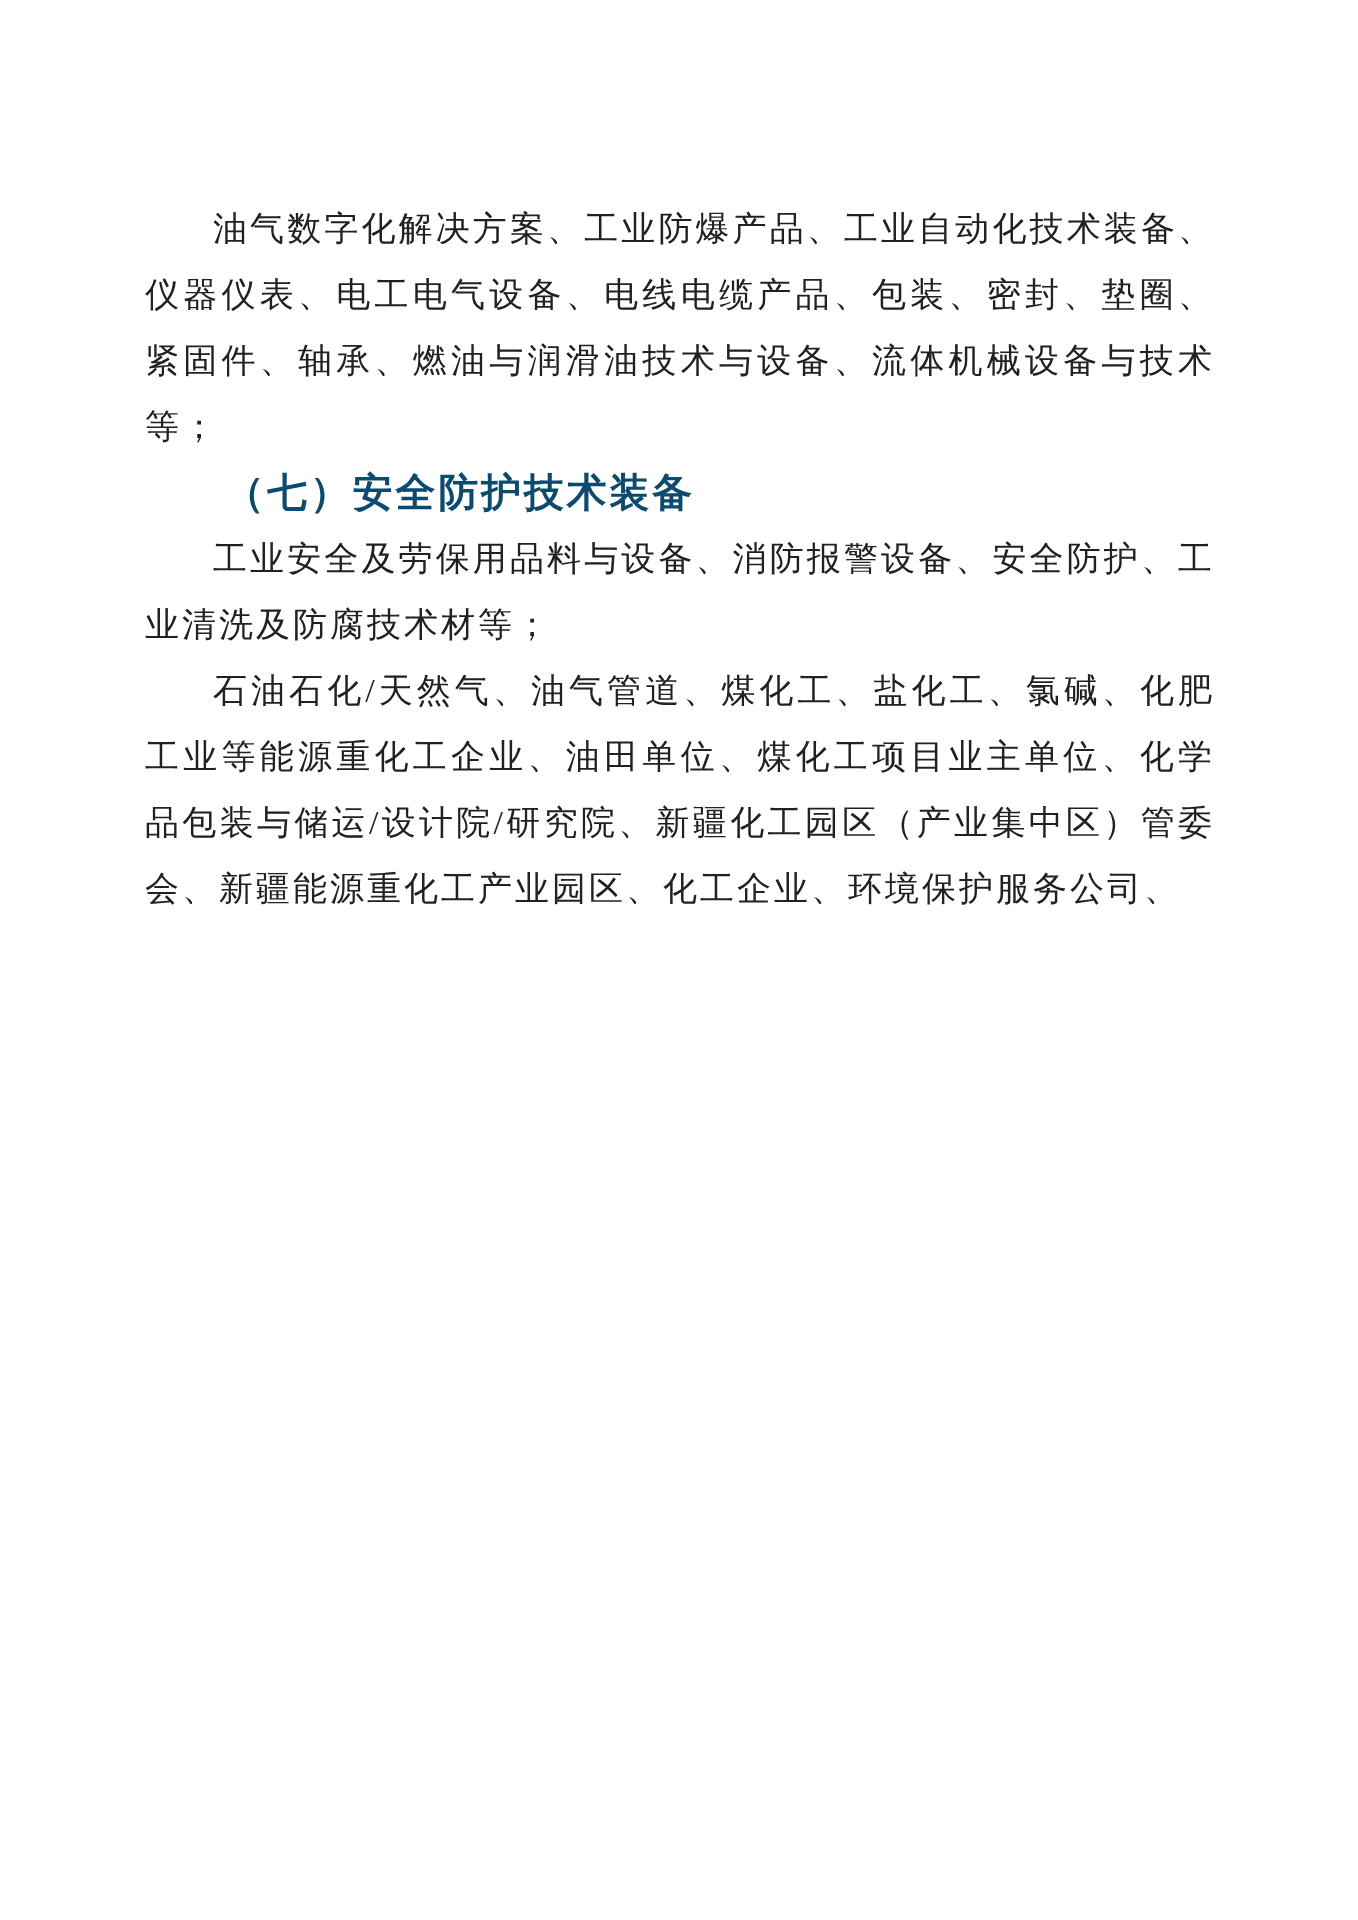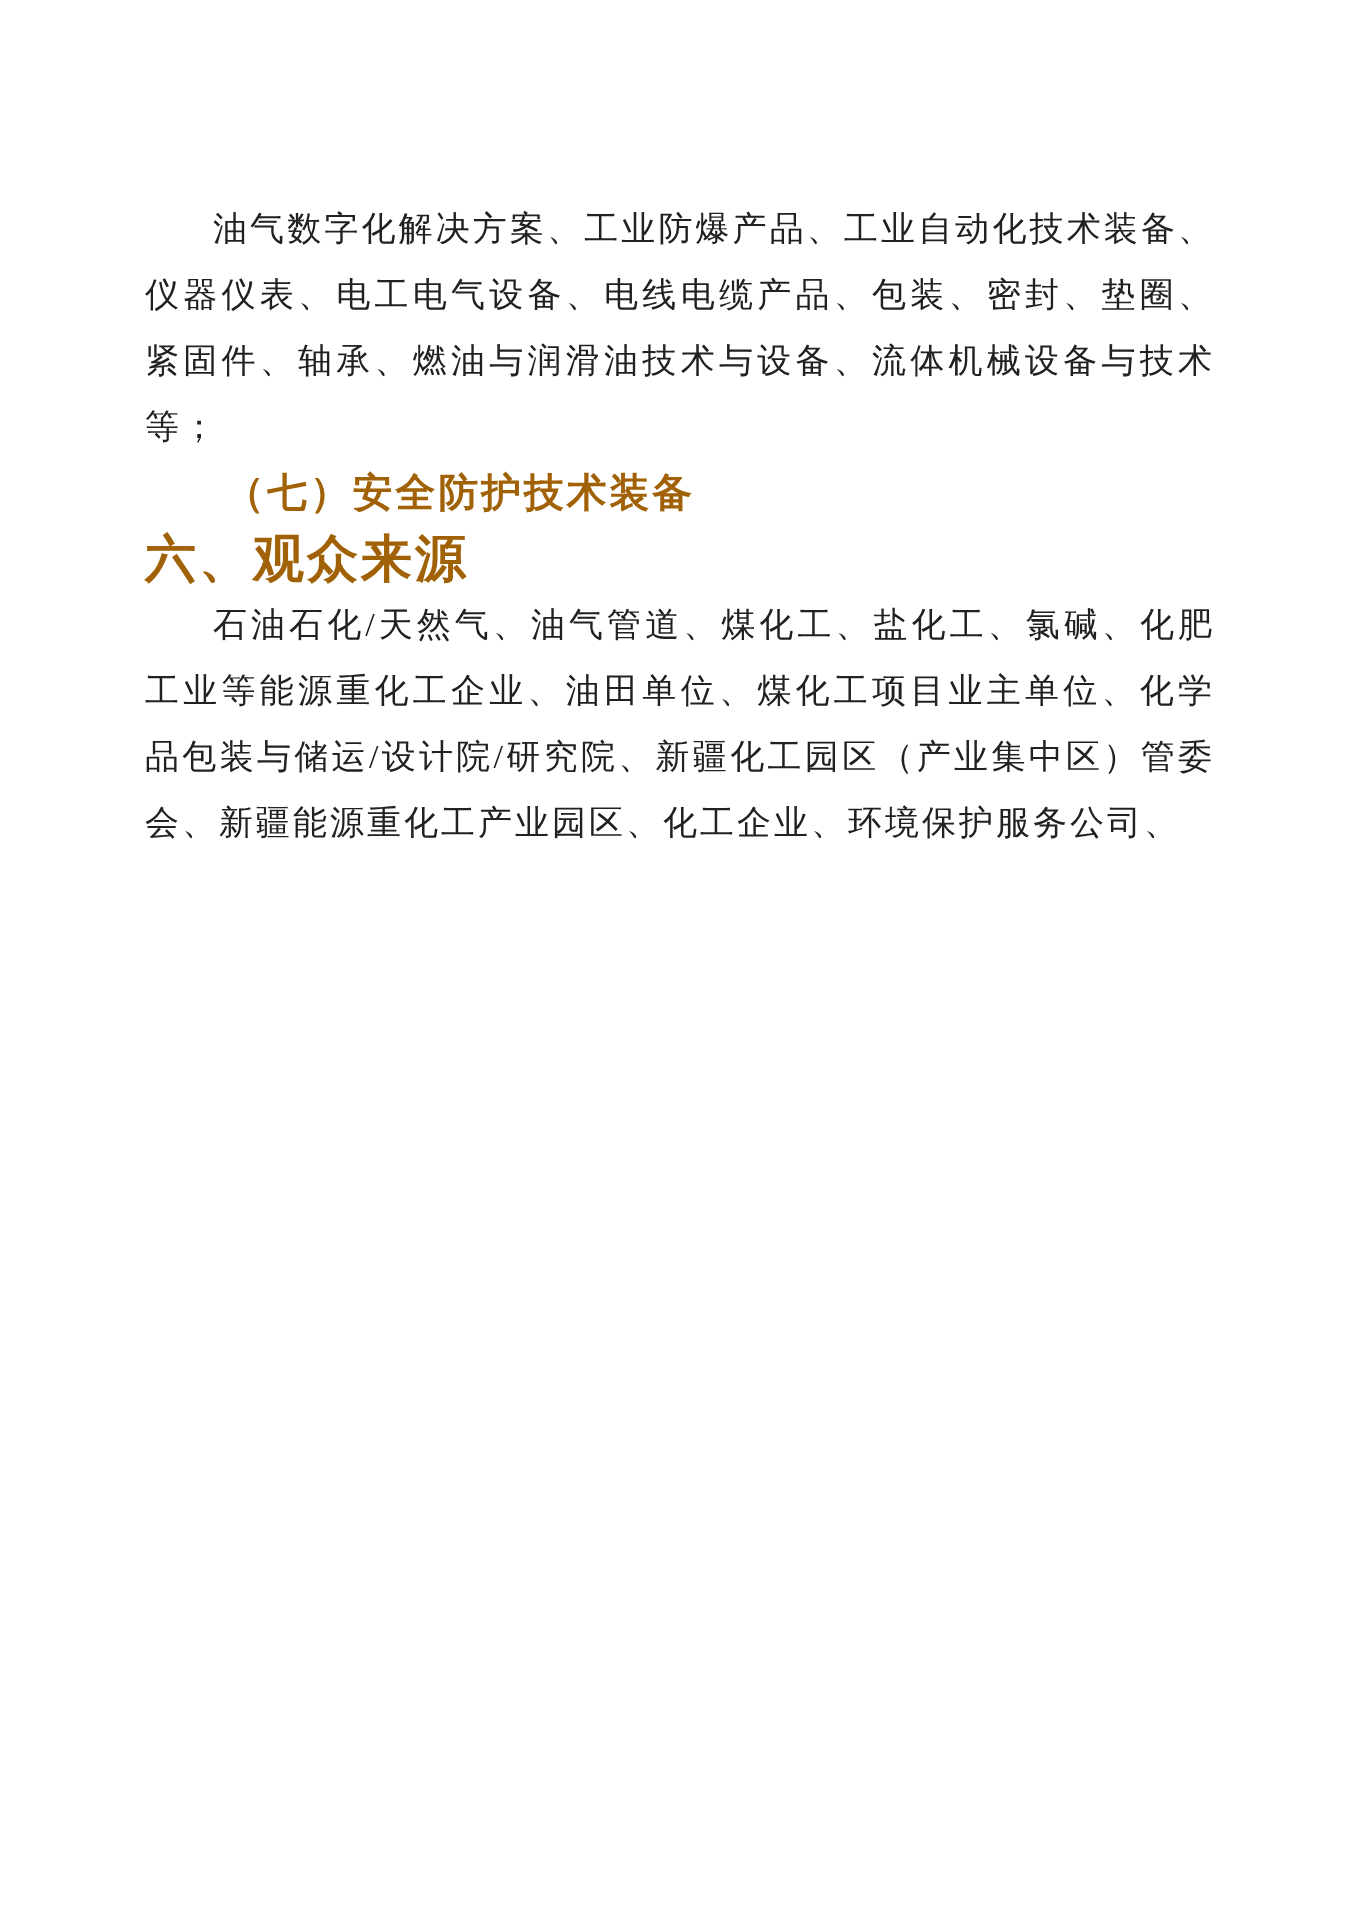--- a/index.html
+++ b/index.html
@@ -26,39 +26,39 @@
     letter-spacing: 3px;
     text-align: justify;
     text-justify: inter-ideograph;
   }
   .para {
     text-indent: 2em;
   }
   .heading {
     font-weight: 700;
     text-indent: 2em;
-    color: #a16207;
+    color: #0c4a6e;
   }
   .heading.level1 {
     text-indent: 0;
   }
 </style>
 </head>
 <body>
 
 <div class="page">
   <div class="content">
 
     <p class="para">油气数字化解决方案、工业防爆产品、工业自动化技术装备、仪器仪表、电工电气设备、电线电缆产品、包装、密封、垫圈、紧固件、轴承、燃油与润滑油技术与设备、流体机械设备与技术等；</p>
 
     <h3 class="heading">（七）安全防护技术装备</h3>
 
+    <p class="para">工业安全及劳保用品料与设备、消防报警设备、安全防护、工业清洗及防腐技术材等；</p>
 
 
 
 
 
-    <h2 class="heading level1">六、观众来源</h2>
 
     <p class="para">石油石化/天然气、油气管道、煤化工、盐化工、氯碱、化肥工业等能源重化工企业、油田单位、煤化工项目业主单位、化学品包装与储运/设计院/研究院、新疆化工园区（产业集中区）管委会、新疆能源重化工产业园区、化工企业、环境保护服务公司、</p>
 
   </div>
 </div>
 
 </body></html>

